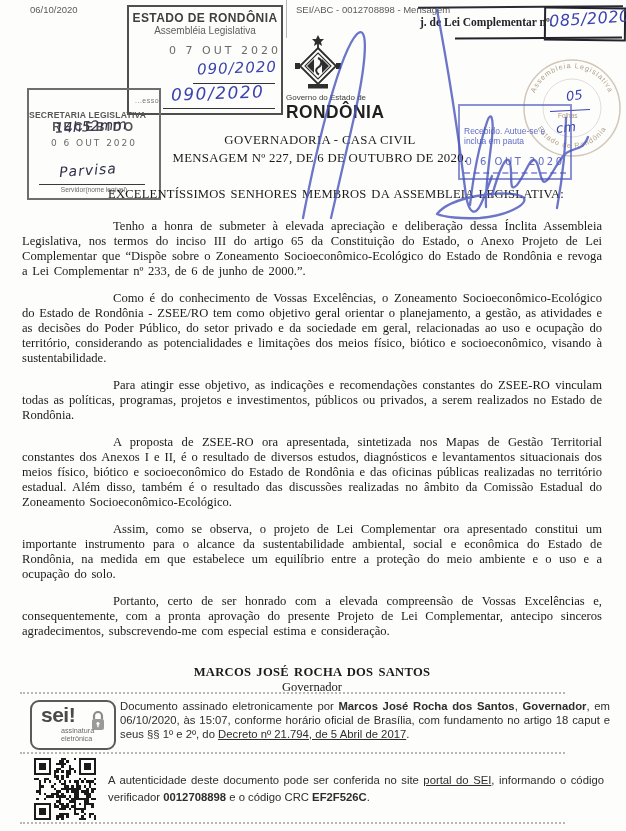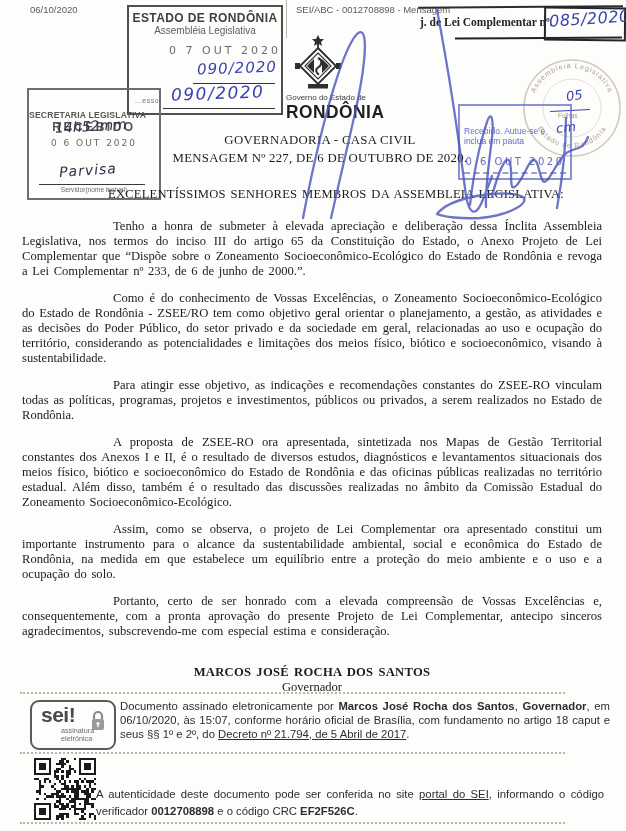--- a/index.html
+++ b/index.html
@@ -76,21 +76,21 @@
   .sei-row{position:absolute;left:30px;top:700px;width:580px;display:flex;gap:4px;align-items:flex-start;}
   .sei-logo{flex:0 0 82px;height:46px;border:2.5px solid #5a5a5a;border-radius:9px;position:relative;color:#4a4a4a;background:#fdfdfc;}
   .sei-logo .word{position:absolute;left:9px;top:1px;font:bold 21px "Liberation Sans",sans-serif;letter-spacing:-.5px;}
   .sei-logo .sub{position:absolute;left:10px;top:25px;font:7.2px "Liberation Sans",sans-serif;color:#6a6a6a;line-height:8px;margin-left:19px;}
   .sei-lock{position:absolute;right:7px;top:8px;}
   .sei-text{flex:1;font:11.3px "Liberation Sans",sans-serif;color:#2e2e2e;line-height:13.8px;text-align:justify;}
   .doclink{color:#2e2e2e;text-decoration:underline;cursor:pointer;}
   b{font-weight:bold;}
 
   
-  .qr-row{position:absolute;left:34px;top:758px;width:576px;display:flex;gap:0;align-items:flex-end;}
+  .qr-row{position:absolute;left:34px;top:758px;width:576px;display:flex;gap:12px;align-items:center;}
   .qr{flex:0 0 62px;height:62px;}
   .verif-text{flex:1;font:11.3px "Liberation Sans",sans-serif;color:#2e2e2e;line-height:17px;text-align:justify;padding-right:6px;}
 
   .ink-overlay{position:absolute;left:0;top:0;pointer-events:none;z-index:30;}
 </style>
 </head>
 <body>
 
 <div class="page">
 

